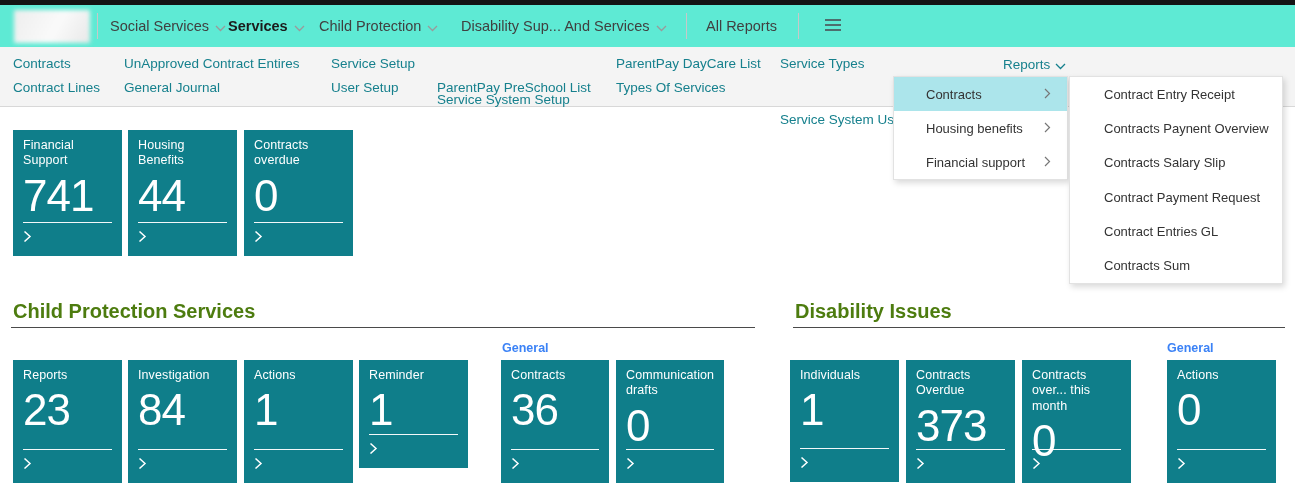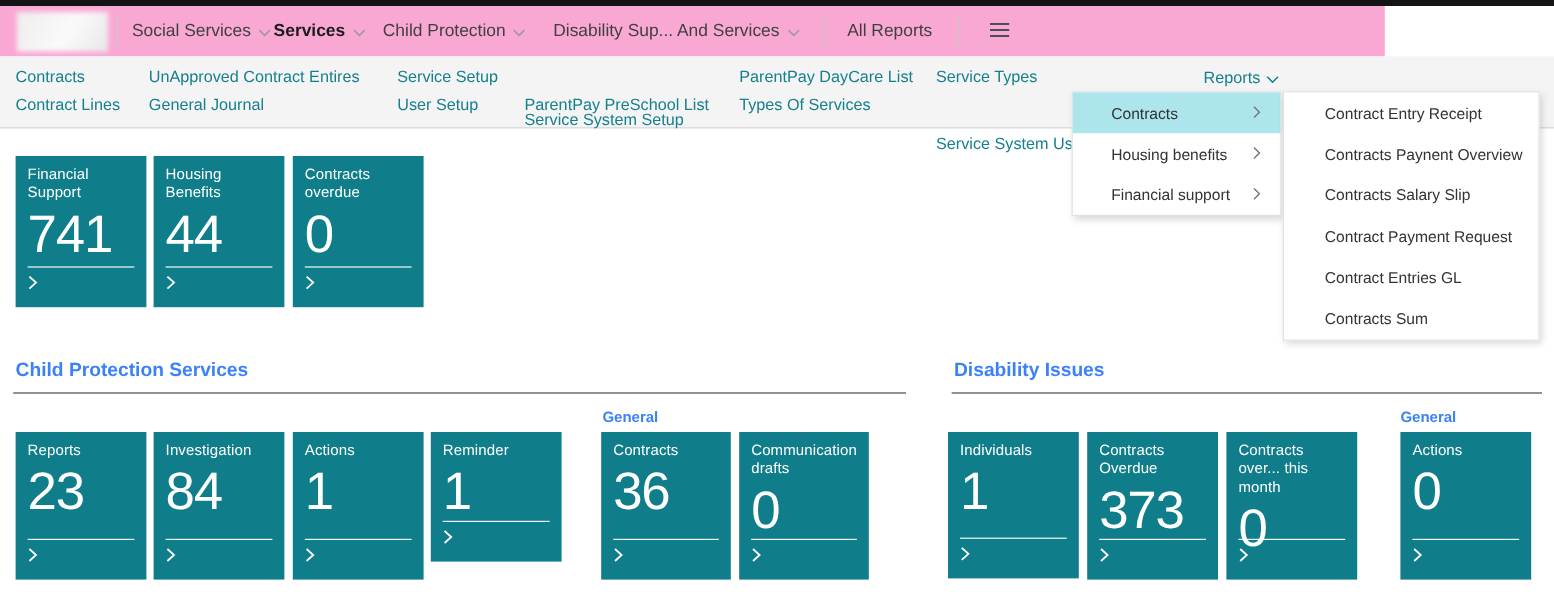--- a/index.html
+++ b/index.html
@@ -3,21 +3,21 @@
 <meta charset="utf-8">
 <style>
   * { margin:0; padding:0; box-sizing:border-box; }
   html,body { background:#fff; }
   .screen {
     position:relative; width:1295px; height:502px; overflow:hidden;
     font-family:"Liberation Sans", sans-serif; background:#fff;
   }
   
   .top-strip { position:absolute; left:0; top:0; width:1295px; height:5px; background:#141414; }
-  .topnav { position:absolute; left:0; top:5px; width:1154px; height:42px; background:#f9a8d4; }
+  .topnav { position:absolute; left:0; top:5px; width:1295px; height:42px; background:#5eead4; }
   .logo-blur {
     position:absolute; left:14px; top:5px; width:76px; height:33px;
     background:linear-gradient(120deg,#ededed,#fafafa 55%,#e8e8e8); filter:blur(2px); border-radius:1px;
   }
   .vsep { position:absolute; top:8px; width:1px; height:26px; background:#c8c8c8; }
   .topnav-item {
     position:absolute; top:0; height:42px; line-height:42px; font-size:14.5px; color:#404040;
     white-space:nowrap; cursor:pointer; display:flex; align-items:center; gap:6px;
   }
   .topnav-item.current { font-weight:bold; color:#1b1b1b; }
@@ -48,21 +48,21 @@
   .tile {
     position:absolute; width:109px; background:#0f7e8a; color:#fff; cursor:pointer;
     padding:8px 10px; overflow:hidden;
   }
   .tile-label { font-size:12.5px; line-height:1.22; font-weight:400; letter-spacing:.1px; }
   .tile-value { font-size:44px; font-weight:200; line-height:1.05; margin-top:4px; letter-spacing:-1px; }
   .tile-rule { position:absolute; left:10px; right:10px; bottom:33px; height:1px; background:rgba(255,255,255,.95); }
   .tile-chevron { position:absolute; left:10px; bottom:9px; }
   
   .section-title {
-    position:absolute; font-size:16px; font-weight:bold; color:#3b82f6; white-space:nowrap;
+    position:absolute; font-size:20px; font-weight:bold; color:#4d7c0f; white-space:nowrap;
   }
   .section-rule { position:absolute; height:1px; background:#4a4a4a; }
   .group-label { position:absolute; font-size:12.5px; font-weight:bold; color:#3b82f6; }
 </style>
 </head>
 <body>
 
 <div class="screen">
 
   <div class="top-strip"></div>

